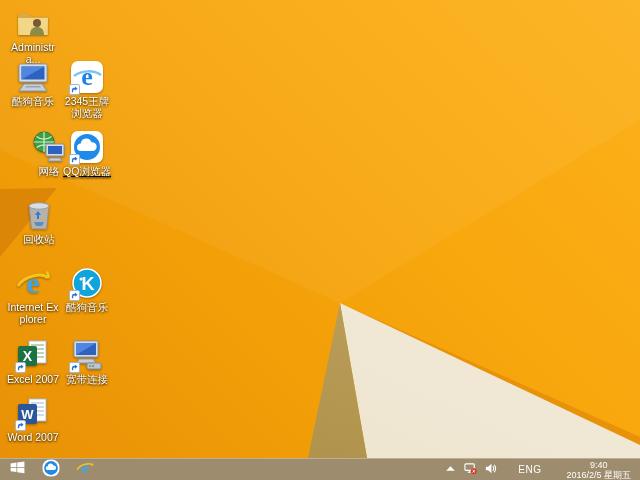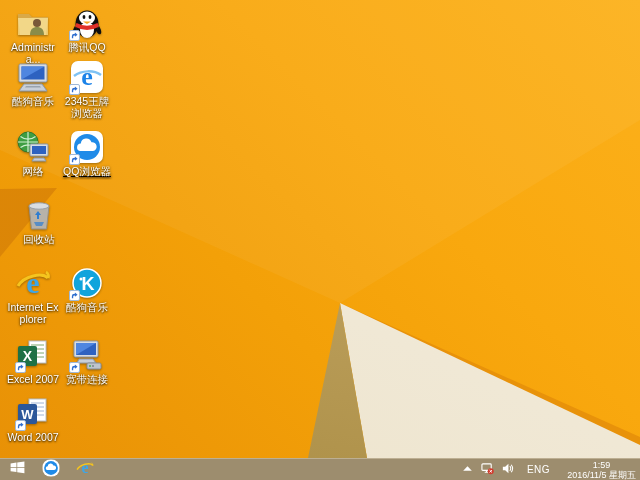--- a/index.html
+++ b/index.html
@@ -33,21 +33,21 @@
   .shortcut svg{width:7px !important;height:7px !important;filter:none !important;}
 
   
   #taskbar{position:absolute;left:0;top:458px;width:640px;height:22px;
     background:rgba(164,150,106,0.93);border-top:1px solid rgba(250,240,215,0.35);box-sizing:border-box;
     display:flex;align-items:center;}
   .tb-left{display:flex;align-items:center;height:100%;}
   .tb-btn{width:34px;height:100%;display:flex;align-items:center;justify-content:center;}
   .tb-btn svg{width:17px;height:17px;}
   .tb-pin svg{width:18px;height:18px;border-radius:50%;}
-  #tray{margin-left:auto;display:flex;align-items:center;height:100%;gap:10px;}
+  #tray{margin-left:auto;display:flex;align-items:center;height:100%;gap:18px;padding-right:5px;}
   .tray-ic{display:flex;align-items:center;justify-content:center;height:100%;}
   .tray-ic svg{width:13px;height:13px;}
   #lang-indicator{color:#fff;font-size:10px;letter-spacing:0.5px;padding:0 3px;}
   #clock{display:flex;flex-direction:column;align-items:center;justify-content:center;color:#fff;
     font-size:9px;line-height:10px;padding:0 4px;white-space:nowrap;}
 </style>
 </head>
 <body>
 
 <div id="screen">
@@ -63,41 +63,20 @@
             <svg viewBox="0 0 34 34">
               <path d="M2 8h11l3 3h16v18H2z" fill="#D9A948"></path>
               <path d="M2 12h30v17H2z" fill="#EFC96B"></path>
               <path d="M2 12h30l-2 17H4z" fill="#F2D788"></path>
               <circle cx="21" cy="17" r="4" fill="#7A5838"></circle>
               <path d="M14 29c0-6 3.2-8 7-8s7 2 7 8z" fill="#8A8C4A"></path>
             </svg>
           </div>
           <div class="lbl">Administra...</div>
         </div>
-        <div class="dicon" style="left: 54px; top: 6px;">
-          <div class="art">
-            <svg viewBox="0 0 34 34">
-              <ellipse cx="17" cy="18" rx="11.5" ry="13.5" fill="#0E0E0E"></ellipse>
-              <ellipse cx="17" cy="12" rx="8" ry="6.5" fill="#fff"></ellipse>
-              <ellipse cx="17" cy="24" rx="7" ry="8" fill="#fff"></ellipse>
-              <ellipse cx="14" cy="11" rx="1.4" ry="2" fill="#111"></ellipse>
-              <ellipse cx="20" cy="11" rx="1.4" ry="2" fill="#111"></ellipse>
-              <path d="M13 15.5h8l-4 2.5z" fill="#F6A623"></path>
-              <path d="M6.5 17q10.5 5.5 21 0l1.6 3.8q-12 6.5-24.2 0z" fill="#E03028"></path>
-              <path d="M5 20c-2 3-3 7-1.5 8s3.5-1 4-3" fill="#0E0E0E"></path>
-              <path d="M29 20c2 3 3 7 1.5 8s-3.5-1-4-3" fill="#0E0E0E"></path>
-            </svg>
-            <span class="shortcut">
-              <svg viewBox="0 0 8 8">
-                <path d="M1 7V4.5Q1 2 4 2H4.5V0.5L7.5 3 4.5 5.5V4H4Q2.5 4 2.5 5.5V7z" fill="#2F6FD0"></path>
-              </svg>
-            </span>
-          </div>
-          <div class="lbl">腾讯QQ</div>
-        </div>
         <div class="dicon" style="left: 0px; top: 60px;">
           <div class="art">
             <svg viewBox="0 0 34 34">
               <rect x="3" y="4" width="28" height="18" rx="1.5" fill="#D7DCE3" stroke="#8E98A5"></rect>
               <rect x="5.5" y="6.5" width="23" height="13" fill="#2E62C0"></rect>
               <path d="M5.5 6.5h23l-23 13z" fill="#4F86E0"></path>
               <path d="M8 24h18l5 7H3z" fill="#C9CFD8" stroke="#8E98A5"></path>
               <path d="M10 26h14l1 1.5H9z" fill="#9AA3AE"></path>
             </svg>
           </div>
@@ -111,21 +90,21 @@
               <path d="M4 16c8-6 20-6 27-1" stroke="#7EC2F4" stroke-width="2.5" fill="none"></path>
             </svg>
             <span class="shortcut">
               <svg viewBox="0 0 8 8">
                 <path d="M1 7V4.5Q1 2 4 2H4.5V0.5L7.5 3 4.5 5.5V4H4Q2.5 4 2.5 5.5V7z" fill="#2F6FD0"></path>
               </svg>
             </span>
           </div>
           <div class="lbl">2345王牌浏览器</div>
         </div>
-        <div class="dicon" style="left: 0px; top: 130px;">
+        <div class="dicon" style="left: 16px; top: 130px;">
           <div class="art">
             <svg viewBox="0 0 34 34">
               <circle cx="12" cy="12" r="10" fill="#3E9E43" stroke="#2C7A31"></circle>
               <path d="M12 2v20M2 12h20M4.5 6.5c4.5 3.5 10.5 3.5 15 0M4.5 17.5c4.5-3.5 10.5-3.5 15 0" stroke="#CFEFD0" stroke-width="1.2" fill="none"></path>
               <rect x="14" y="14" width="18" height="12" rx="1" fill="#D7DCE3" stroke="#8E98A5"></rect>
               <rect x="16" y="16" width="14" height="8" fill="#2E62C0"></rect>
               <path d="M18 28h10l2 3H16z" fill="#C9CFD8" stroke="#8E98A5"></path>
             </svg>
           </div>
           <div class="lbl">网络</div>
@@ -281,18 +260,18 @@
           </span>
           <span class="tray-ic">
             <span><svg viewBox="0 0 14 14">
                 <path d="M2 5h2.5L8 2v10L4.5 9H2z" fill="#fff"></path>
                 <path d="M9.5 4.5q2 2.5 0 5M11 3q3 4 0 8" stroke="#fff" stroke-width="1.1" fill="none"></path>
               </svg></span>
           </span>
         </span>
       <span id="lang-indicator">ENG</span>
       <span id="clock">
-        <span>1:59</span>
-        <span>2016/11/5 星期五</span>
+        <span>9:40</span>
+        <span>2016/2/5 星期五</span>
       </span>
     </div>
   </div>
 </div>
 
 </body></html>

